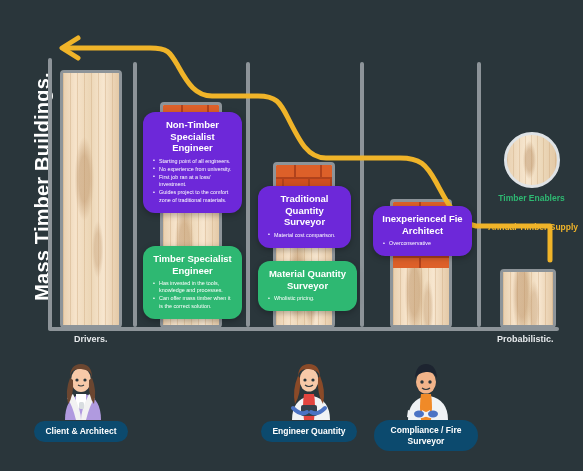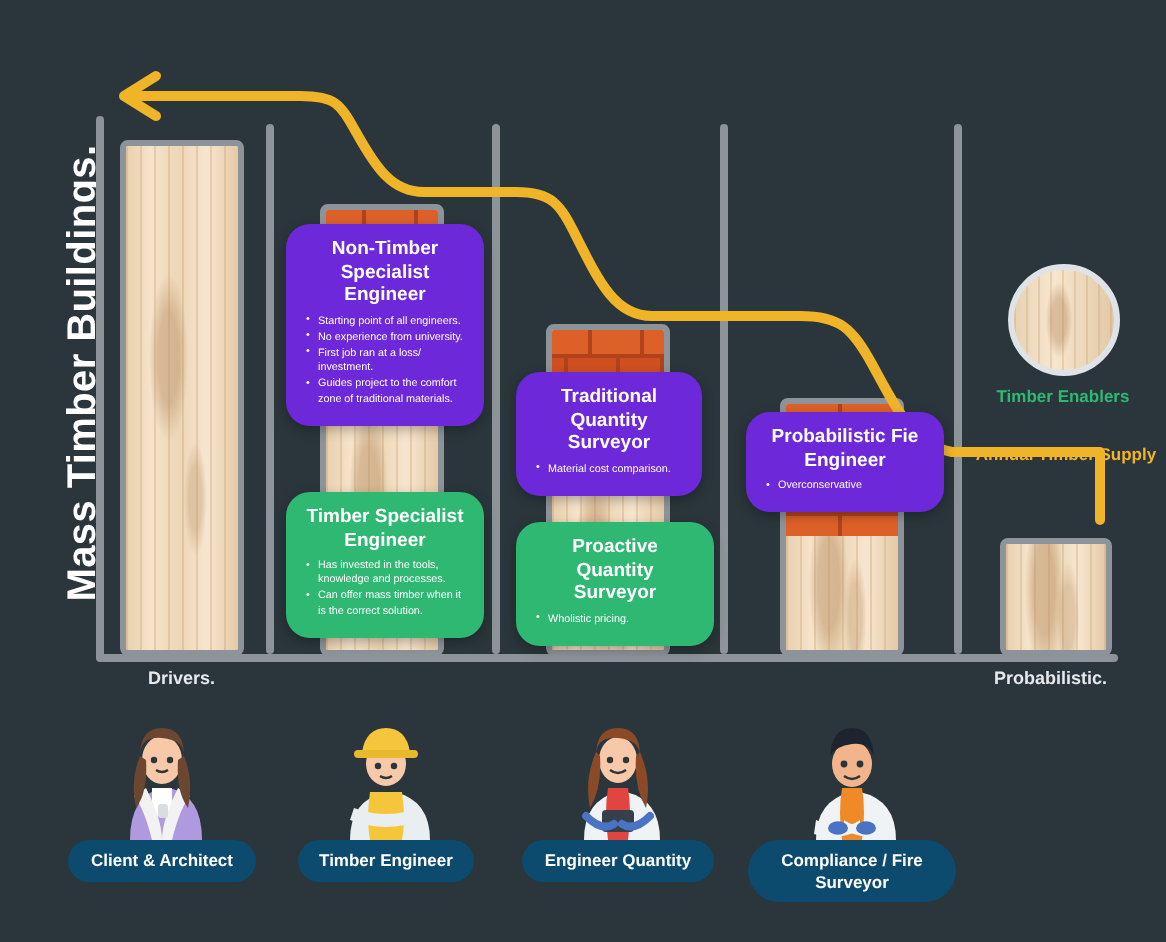--- a/index.html
+++ b/index.html
@@ -240,28 +240,28 @@
   </div>
 
   <div class="card red" style="left:258px; top:186px; width:93px;">
     <h4>Traditional Quantity Surveyor</h4>
     <ul>
       <li>Material cost comparison.</li>
     </ul>
   </div>
 
   <div class="card green" style="left:258px; top:261px; width:99px;">
-    <h4>Proactive Quantity Surveyor</h4>
+    <h4>Material Quantity Surveyor</h4>
     <ul>
       <li>Wholistic pricing.</li>
     </ul>
   </div>
 
   <div class="card red" style="left:373px; top:206px; width:99px;">
-    <h4>Probabilistic Fie Engineer</h4>
+    <h4>Inexperienced Fie Architect</h4>
     <ul>
       <li>Overconservative</li>
     </ul>
   </div>
 
 
   <div class="legend-item" style="left:480px; top:132px">
     <div class="disc timber"></div>
     <div class="legend-label" style="color:#2eb872">Timber Enablers</div>
   </div>
@@ -281,36 +281,20 @@
         <path d="M63 20 q5 12 2 26 q-6-8-5-24z" fill="#6b4630"></path>
         <circle cx="48" cy="22" r="1.6" fill="#2a363b"></circle>
         <circle cx="56" cy="22" r="1.6" fill="#2a363b"></circle>
         <path d="M49 27 q3 2 6 0" stroke="#2a363b" stroke-width="1.2" fill="none"></path>
         <rect x="50" y="44" width="5" height="7" rx="1.5" fill="#d8dde0"></rect>
       </svg>
     </div>
     <span class="pill">Client &amp; Architect</span>
   </div>
 
-  <div class="persona" style="left:141px; top:358px">
-    <div class="pavatar">
-      <svg viewBox="0 0 104 62" width="104" height="62">
-        <path d="M34 62 q0-20 18-24 h4 q18 4 18 24z" fill="#e9eef0"></path>
-        <path d="M44 38 q-2 14 0 24 h16 q2-10 0-24z" fill="#f5c63c"></path>
-        <path d="M36 46 q16 6 32 0 l2 6 q-18 7-36 0z" fill="#e9eef0"></path>
-        <ellipse cx="52" cy="24" rx="10" ry="11" fill="#f7c9a8"></ellipse>
-        <path d="M40 18 q2-12 12-12 t12 12z" fill="#f5c63c"></path>
-        <rect x="36" y="17" width="32" height="4" rx="2" fill="#e8b92c"></rect>
-        <circle cx="48" cy="25" r="1.6" fill="#2a363b"></circle>
-        <circle cx="56" cy="25" r="1.6" fill="#2a363b"></circle>
-        <path d="M49 30 q3 2 6 0" stroke="#2a363b" stroke-width="1.2" fill="none"></path>
-      </svg>
-    </div>
-    <span class="pill">Timber Engineer</span>
-  </div>
 
   <div class="persona" style="left:257px; top:358px">
     <div class="pavatar">
       <svg viewBox="0 0 104 62" width="104" height="62">
         <path d="M35 62 q0-20 17-24 h4 q17 4 17 24z" fill="#f0f3f5"></path>
         <path d="M47 36 q-2 12 0 26 h10 q2-14 0-26z" fill="#e2453f"></path>
         <ellipse cx="52" cy="22" rx="9.5" ry="11.5" fill="#f7c9a8"></ellipse>
         <path d="M41 20 q0-14 11-14 t11 14 q0-8-11-9 t-11 9z" fill="#8a4a28"></path>
         <path d="M41 18 q-6 14-3 28 q6-10 5-26z" fill="#8a4a28"></path>
         <path d="M63 18 q6 14 3 28 q-6-10-5-26z" fill="#8a4a28"></path>

